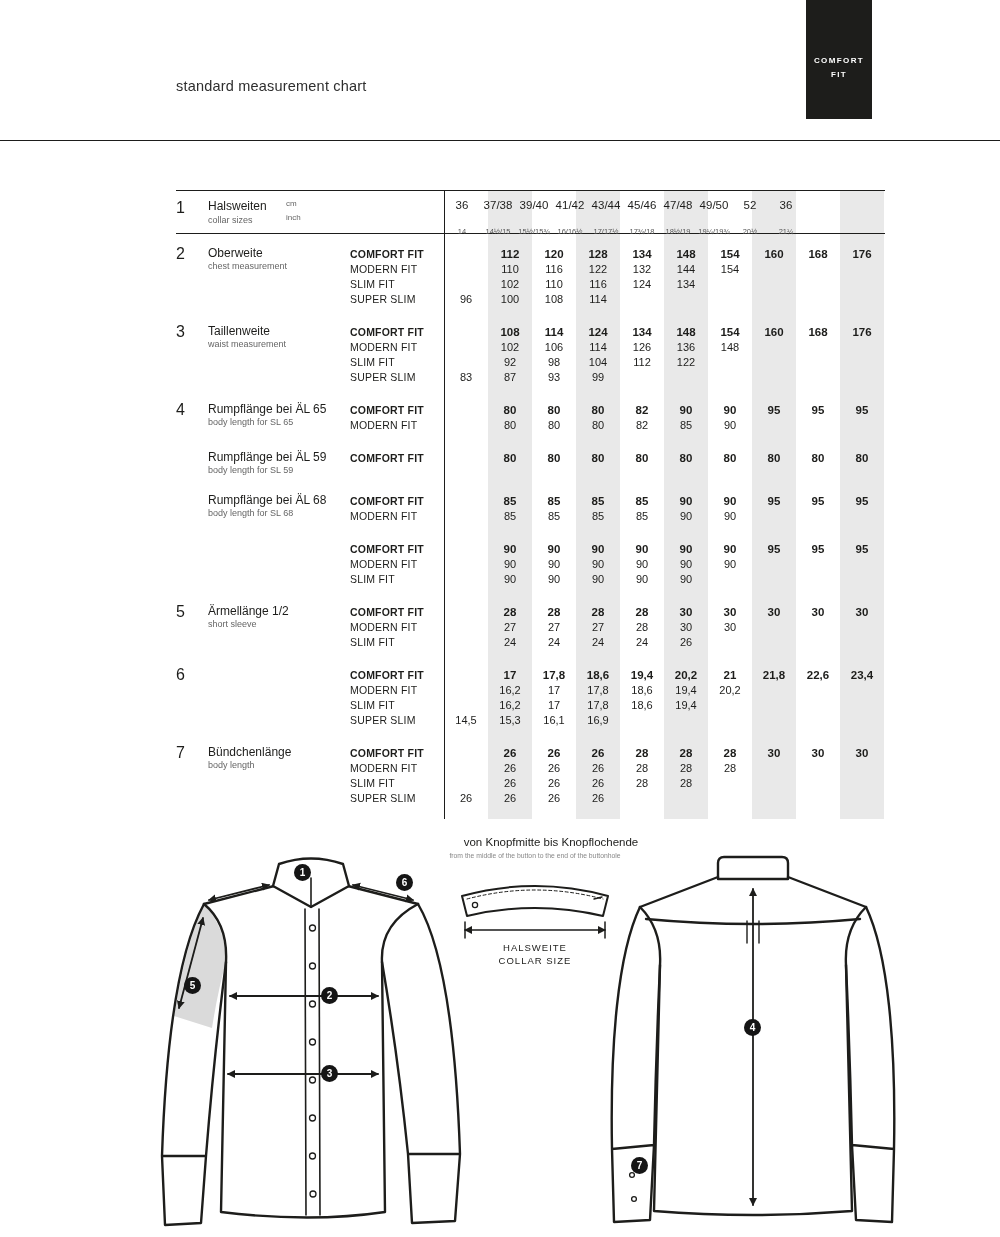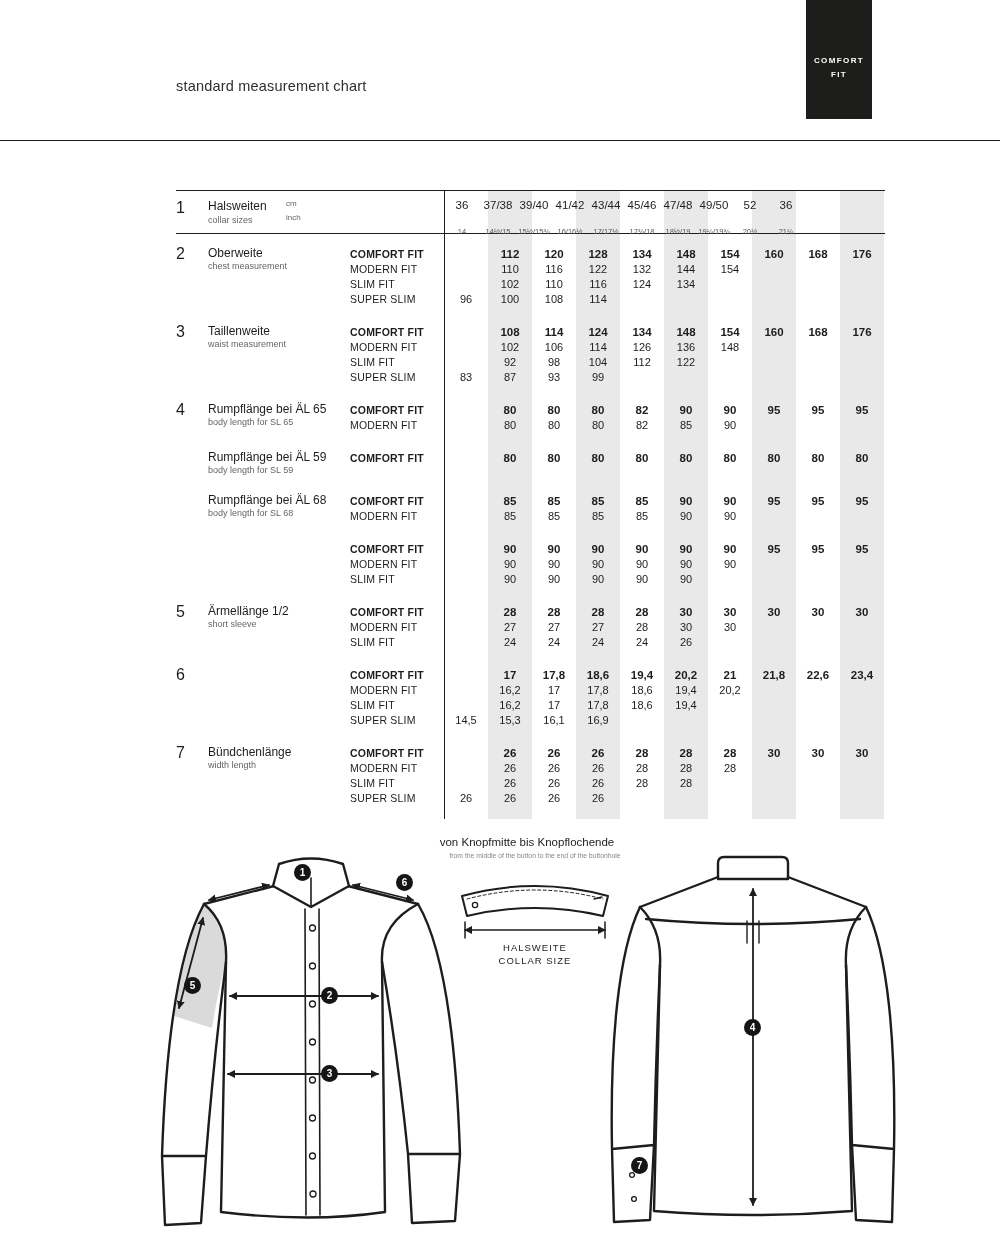--- a/index.html
+++ b/index.html
@@ -42,21 +42,21 @@
   .sec-lname{font-size:12px;line-height:15px}
   .sec-lsub{font-size:9px;color:#666}
   .sec-rows{display:flex;flex-direction:column}
   .vrow{display:flex;height:15px;align-items:center}
   .fit{width:94px;font-size:10.5px;letter-spacing:.2px}
   .val{width:44px;text-align:center;font-size:11px}
   .vrow.bold .fit{font-weight:700}
   .vrow.bold .val{font-weight:700;font-size:11.5px}
 
   
-  .note-de{position:absolute;left:392px;top:836px;width:270px;text-align:center;font-size:11.5px}
+  .note-de{position:absolute;left:416px;top:836px;width:270px;text-align:center;font-size:11.5px}
   .note-en{position:absolute;left:385px;top:852px;width:300px;text-align:center;font-size:6.8px;color:#888}
   .collar-label{position:absolute;left:452px;top:941px;width:166px;text-align:center;font-size:9.5px;
                 letter-spacing:1px;line-height:1.4}
   .svg-front{position:absolute;left:146px;top:856px}
   .svg-collar{position:absolute;left:452px;top:868px}
   .svg-back{position:absolute;left:600px;top:853px}
   .mk{position:absolute;width:17px;height:17px;border-radius:50%;background:#151515;color:#fff;
       font-size:10px;font-weight:700;line-height:17px;text-align:center;z-index:6}
 </style>
 </head>
@@ -514,21 +514,21 @@
               <div class="val"></div>
               <div class="val"></div>
             </div>
           </div>
         </div>
         <div class="sec">
           <div class="sec-left">
             <div class="sec-num">7</div>
             <div class="sec-lbl">
               <div class="sec-lname">Bündchenlänge</div>
-              <div class="sec-lsub">width length</div>
+              <div class="sec-lsub">body length</div>
             </div>
           </div>
           <div class="sec-rows">
             <div class="vrow bold">
               <div class="fit">COMFORT FIT</div>
               <div class="val"></div>
               <div class="val">26</div>
               <div class="val">26</div>
               <div class="val">26</div>
               <div class="val">28</div>

